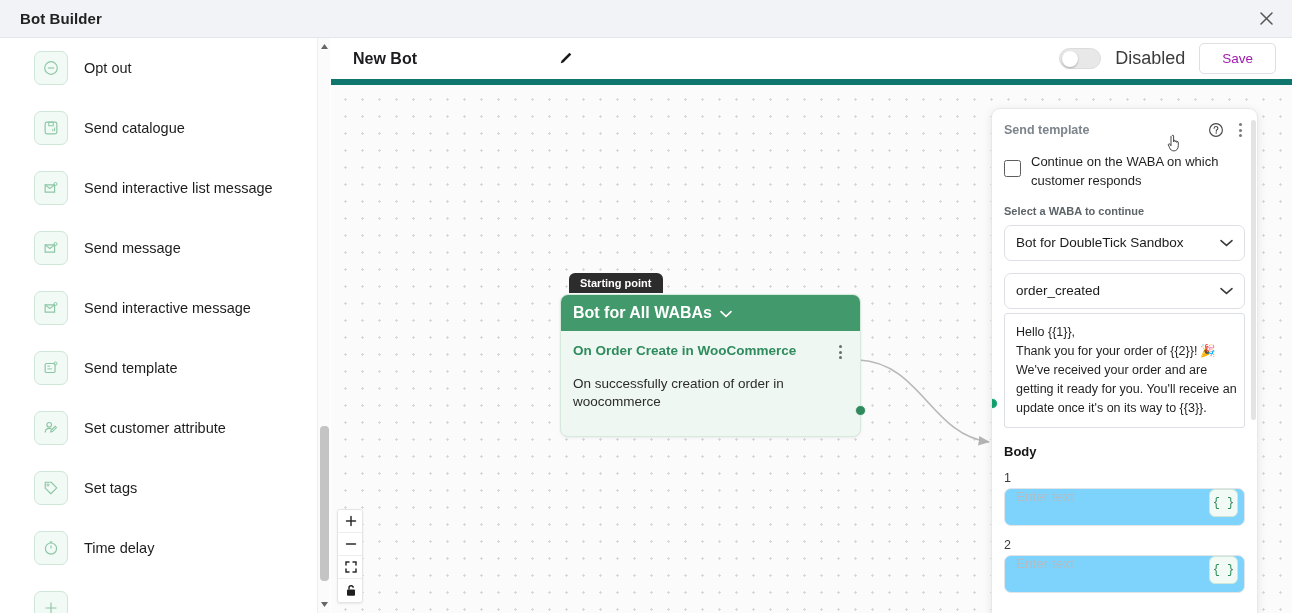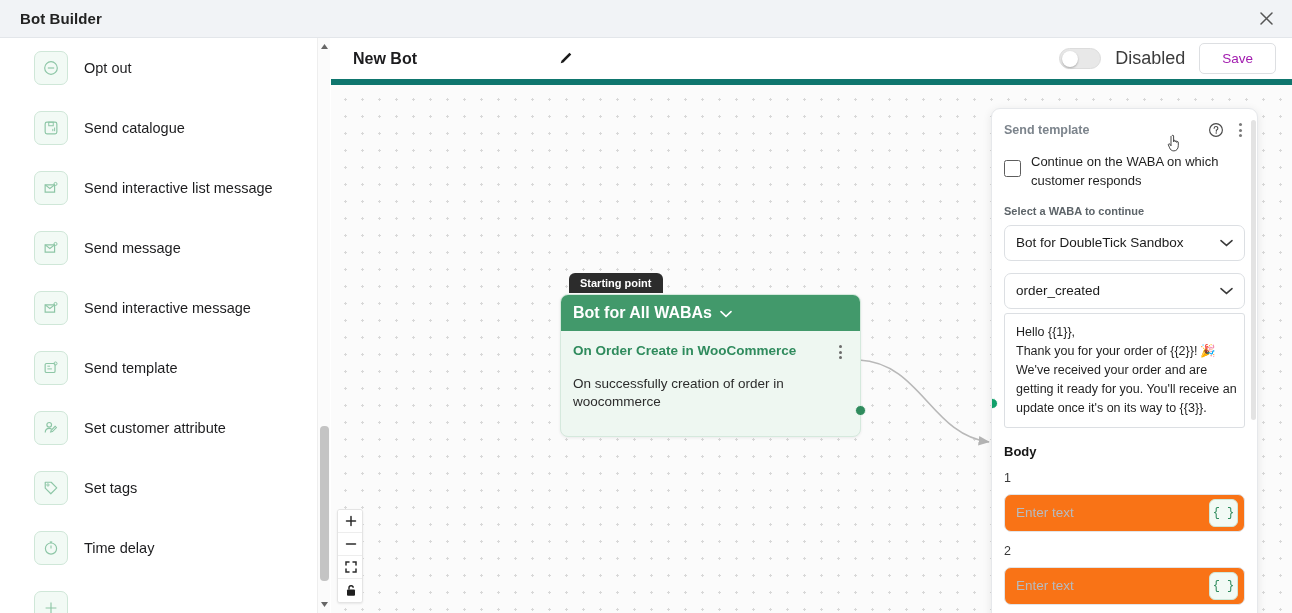--- a/index.html
+++ b/index.html
@@ -168,22 +168,22 @@
   }
   .tmpl-line { white-space: nowrap; }
   .panel-in-handle {
     position: absolute; left: -5px; top: 289px; width: 11px; height: 11px;
     border-radius: 50%; background: #11a06b; border: 1.5px solid #fff;
   }
 
   .body-head { font-size: 13px; font-weight: 700; color: #161616; margin-top: 16px; }
   .body-num { font-size: 12.5px; color: #3a3a3a; margin-top: 12px; }
   .body-input {
-    margin-top: 9px; height: 38px; border: 1px solid #e2e5e8; border-radius: 7px;
-    display: flex; align-items: center; padding: 0 6px 0 11px; background: #f97316;
+    margin-top: 3px; height: 38px; border: 1px solid #e2e5e8; border-radius: 7px;
+    display: flex; align-items: flex-start; padding: 0 6px 0 11px; background: #7dd3fc;
   }
   .body-input input {
     border: none; outline: none; flex: 1; font-size: 13.5px; color: #1f1f1f;
     font-family: "Liberation Sans", sans-serif; background: transparent;
   }
   .body-input input::placeholder { color: #b6bbc0; }
   .var-btn {
     width: 29px; height: 28px; border: 1px solid #cfe7d8; border-radius: 6px;
     background: #f2faf5; color: #2f8b5d; font-size: 12px; cursor: pointer;
     display: flex; align-items: center; justify-content: center; font-family: "Liberation Mono", monospace;

